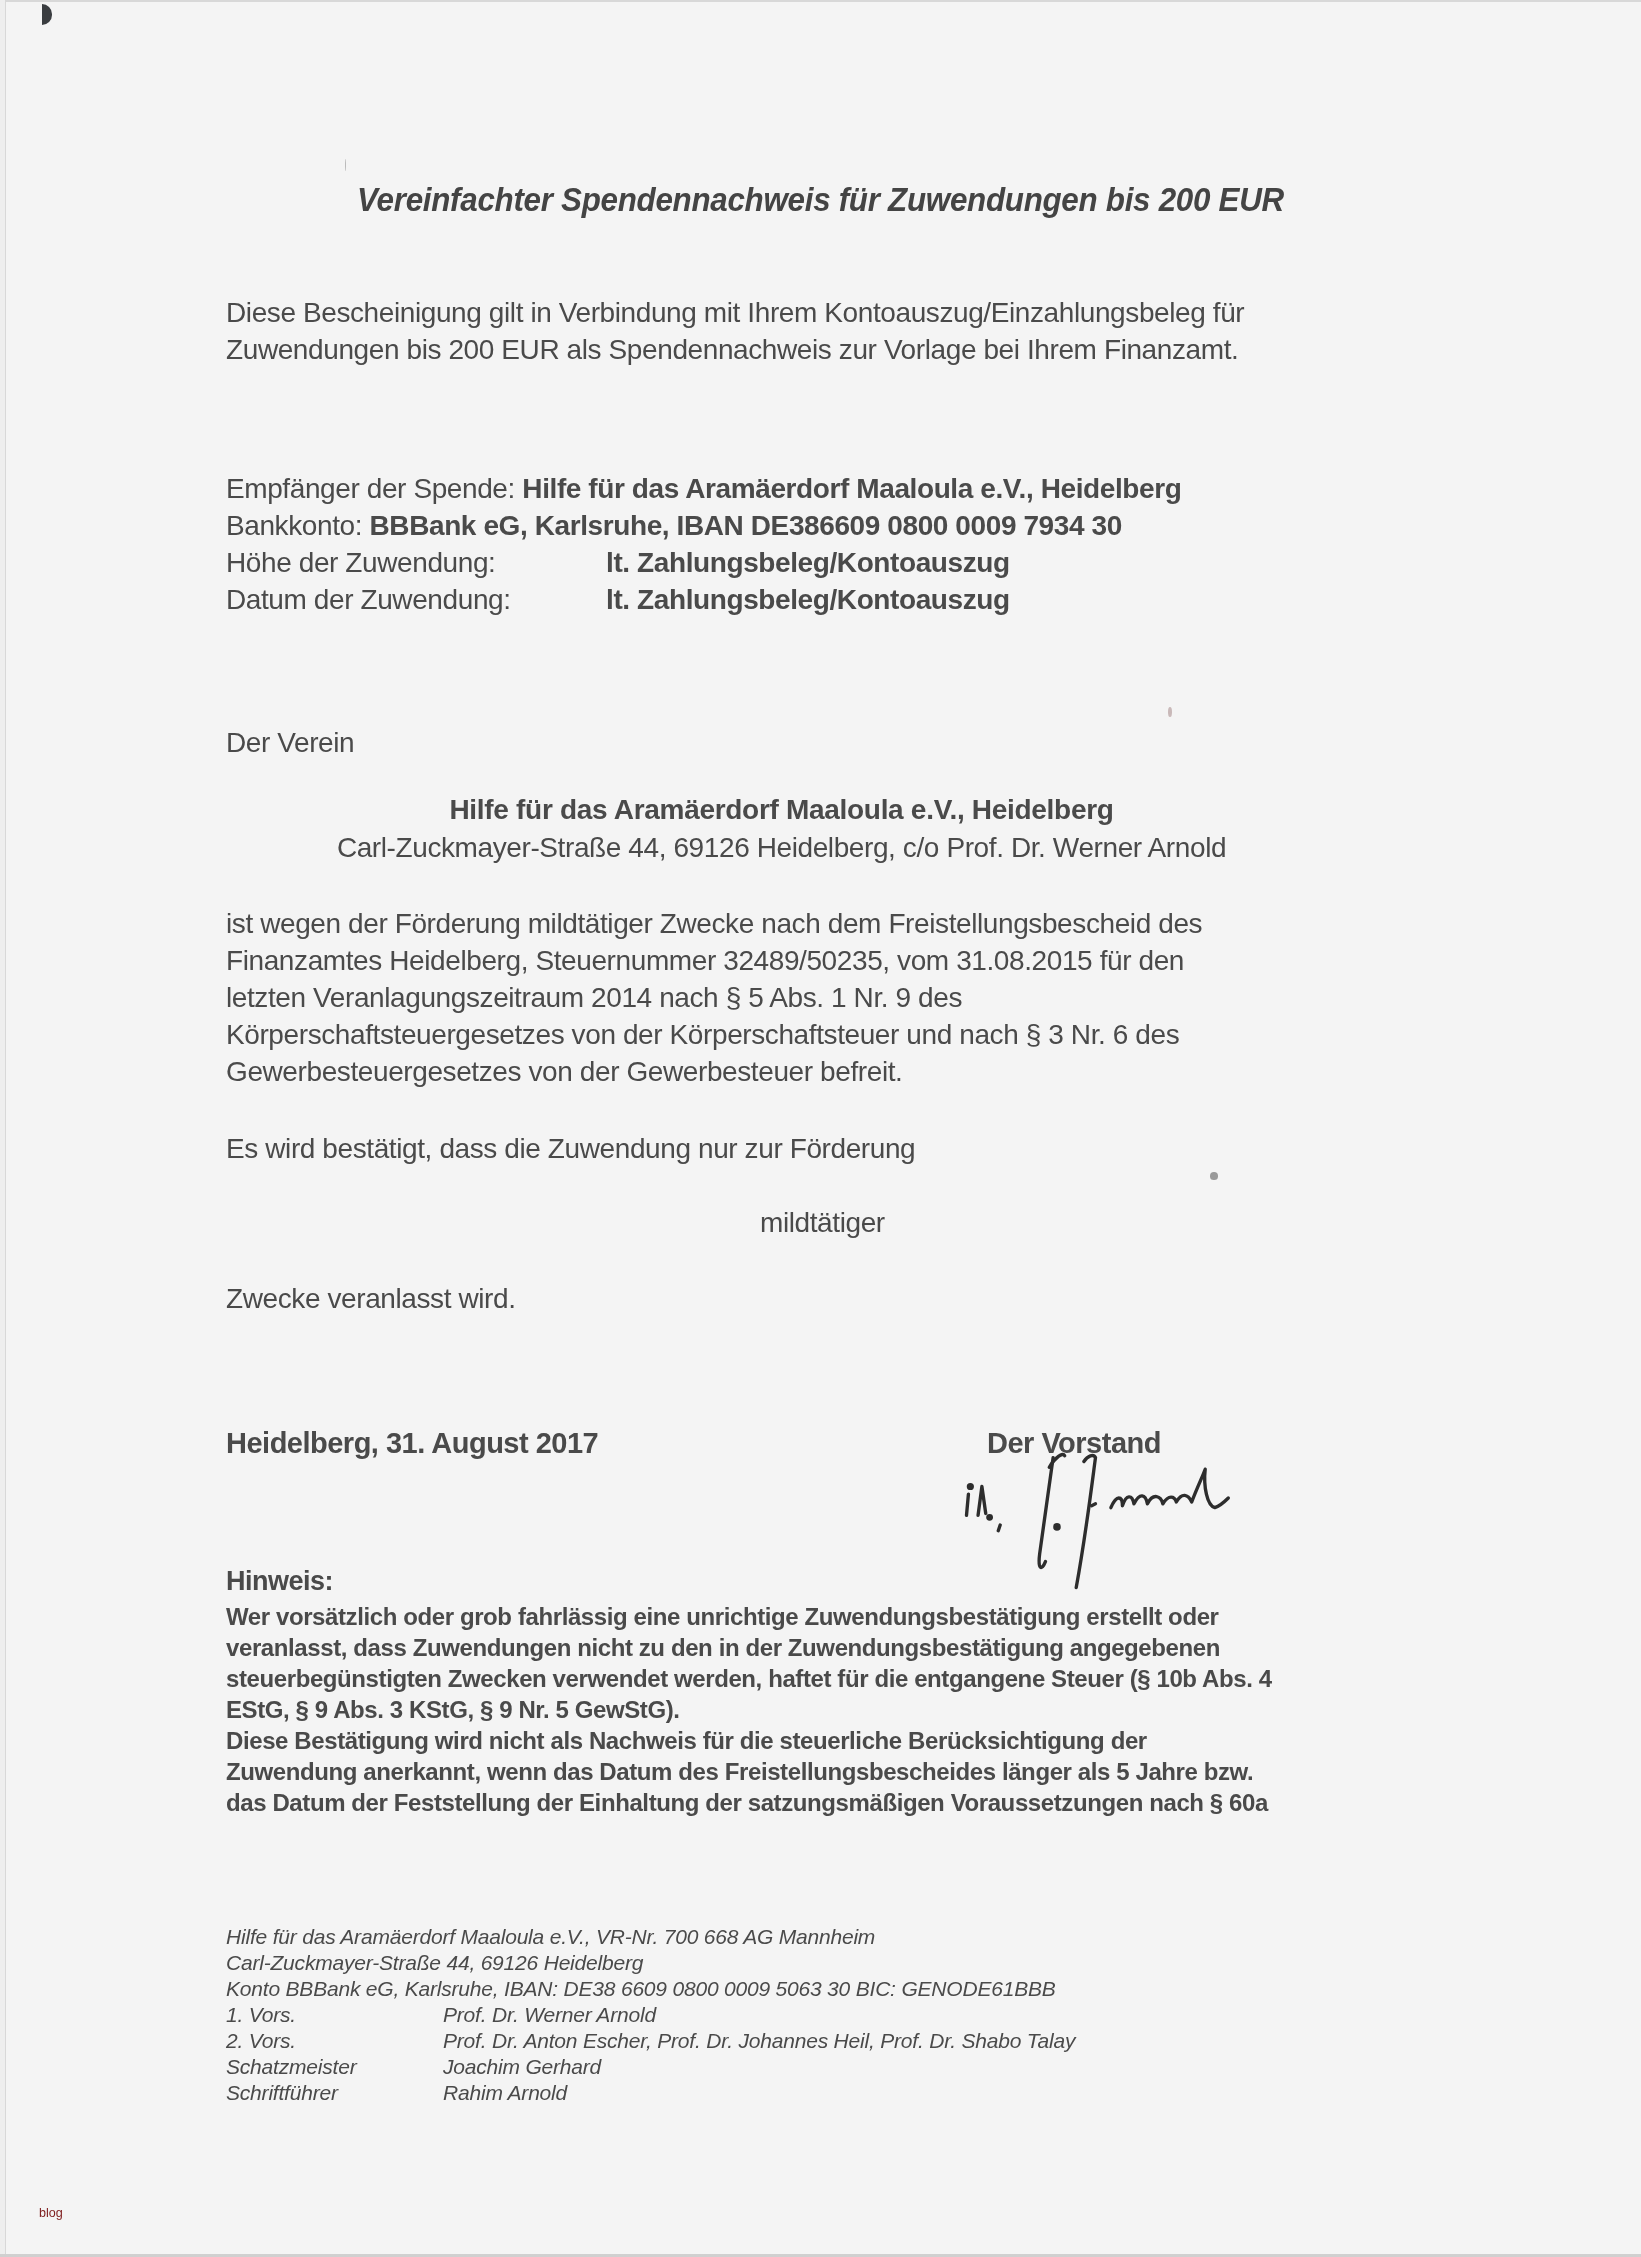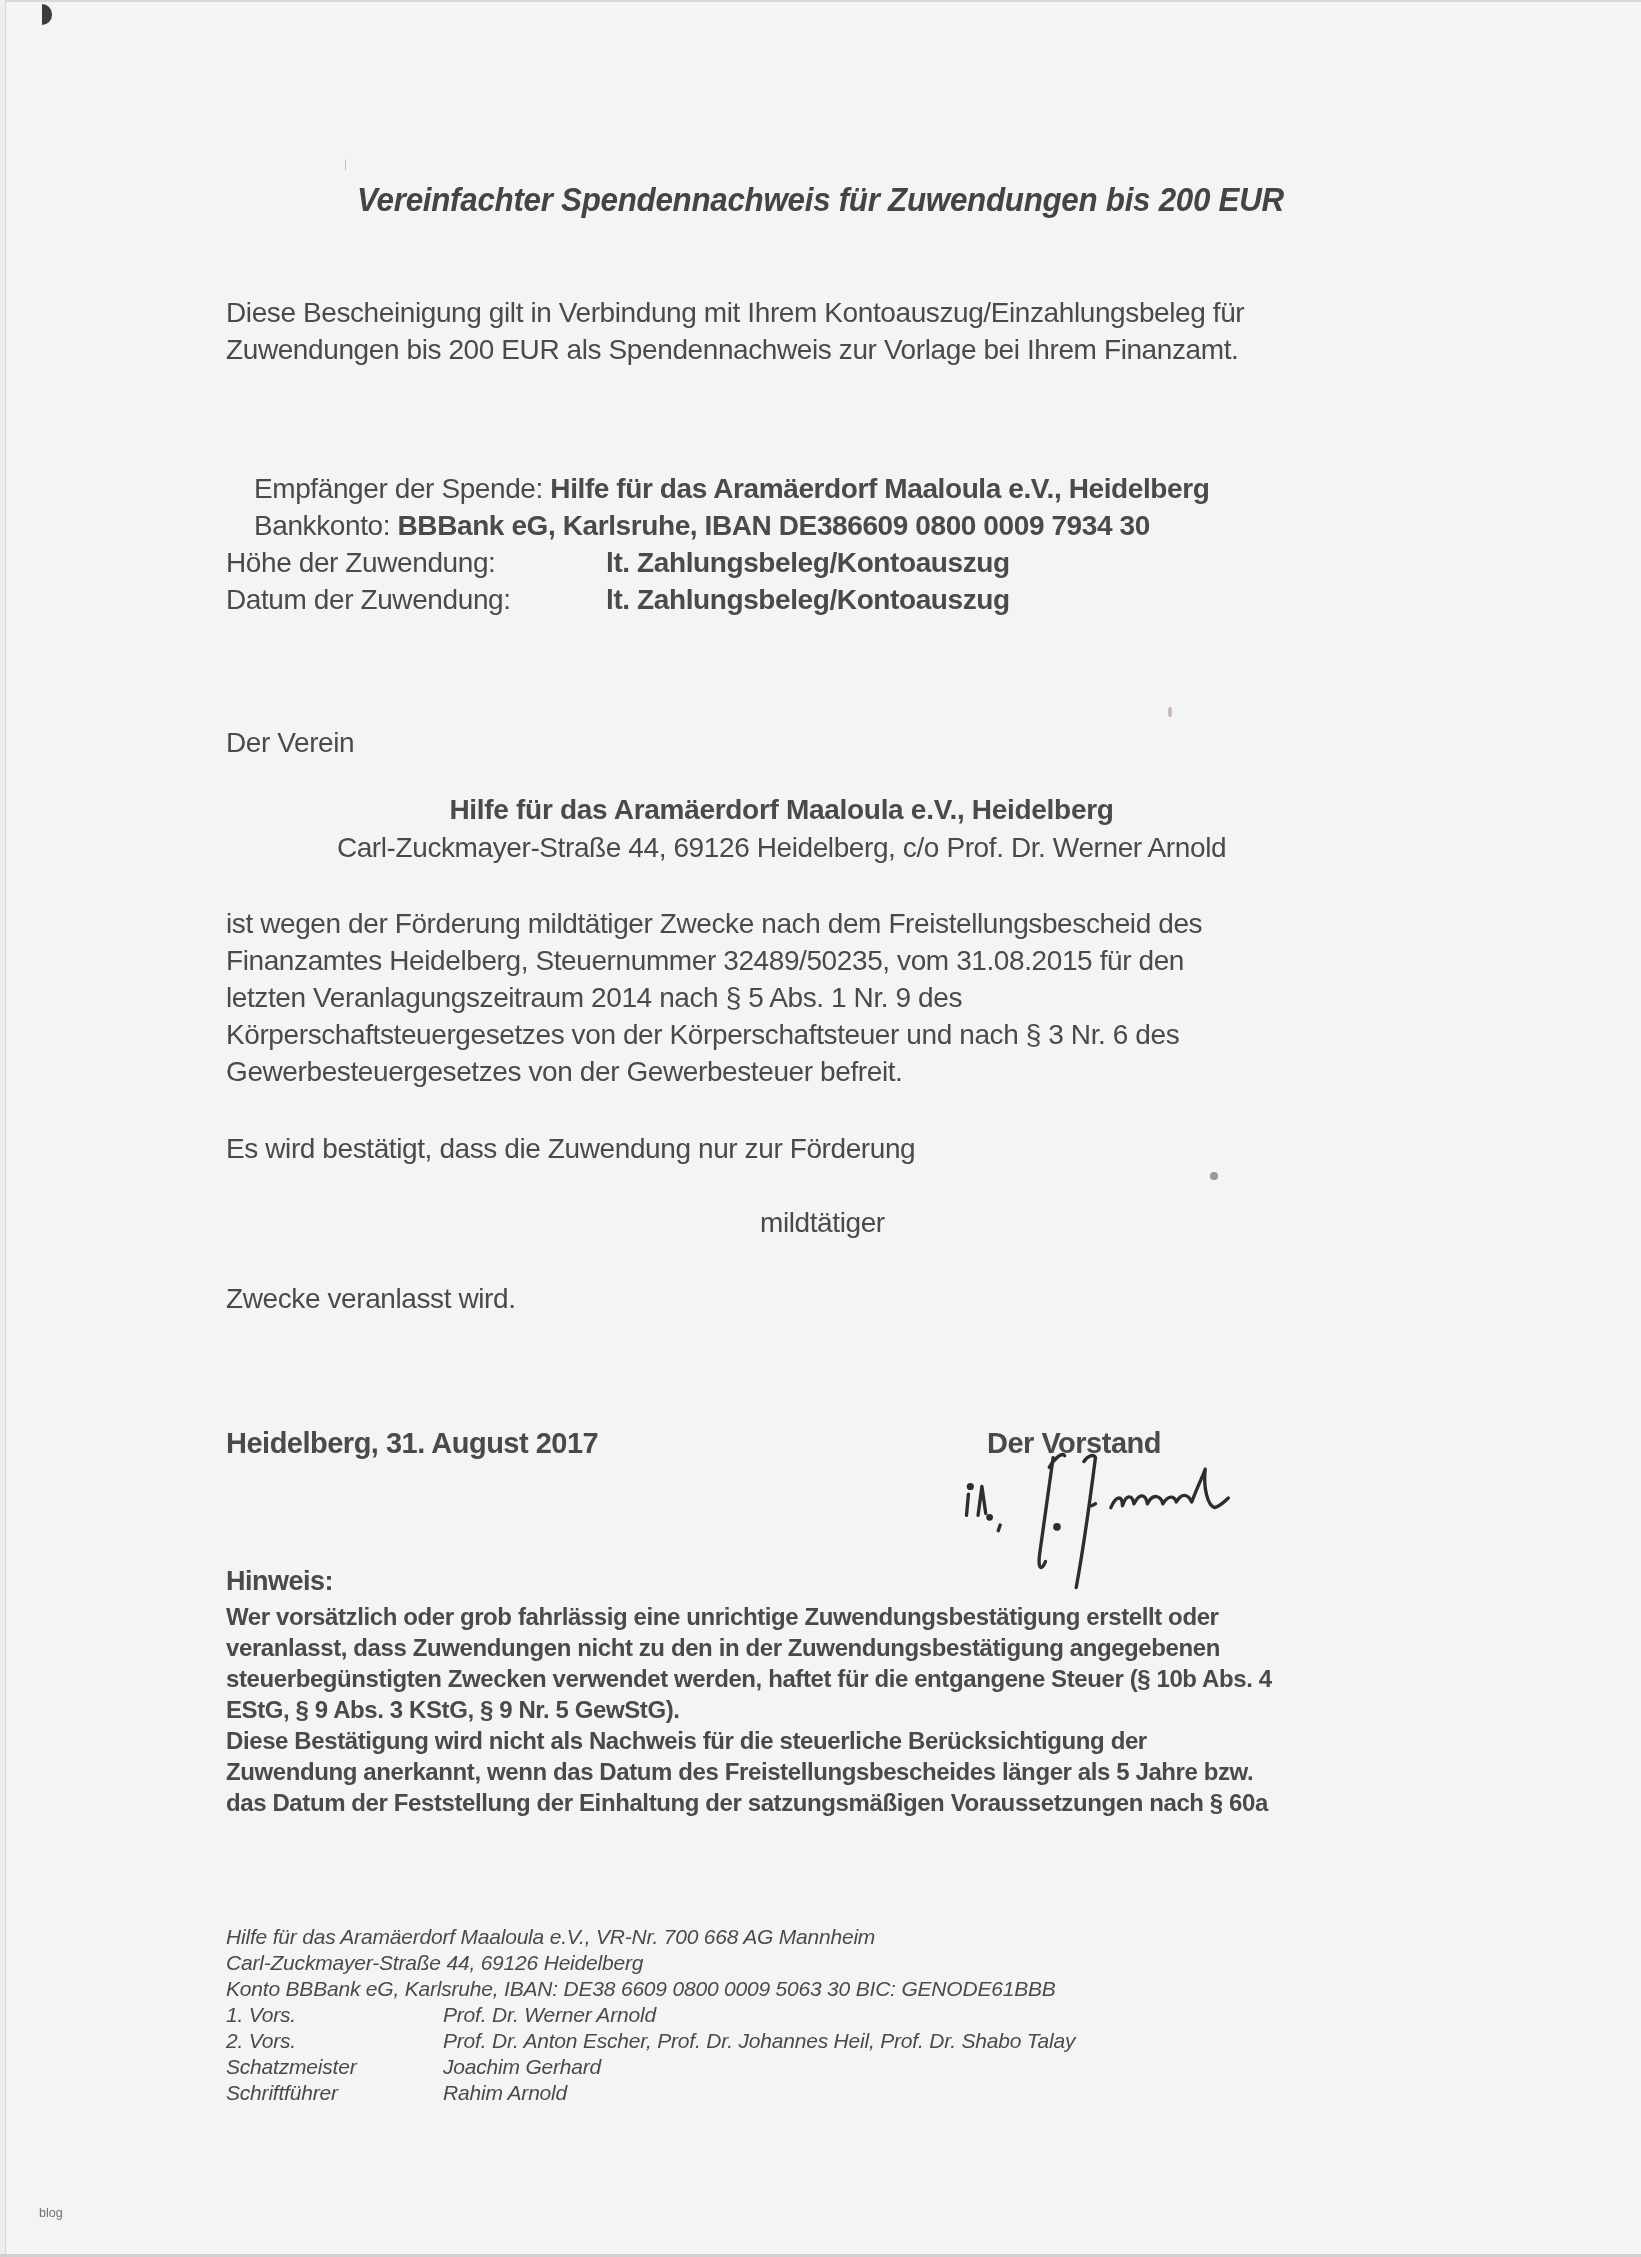--- a/index.html
+++ b/index.html
@@ -8,38 +8,38 @@
       background: #f4f4f4;
       position: relative;
       overflow: hidden;
       color: #4a4a4a;
       font-family: "Liberation Sans", sans-serif;
     }
     .page-edge-left { position: absolute; left: 0; top: 0; width: 4.8px; height: 100%; border-right: 1px solid #d8d8d8; background: #eeeeee; }
     .page-edge-top { position: absolute; left: 0; top: 0; width: 100%; height: 1.9px; background: #d8d8d8; }
     .page-edge-bottom { position: absolute; left: 0; bottom: 0; width: 100%; height: 2.9px; background: #d0d0d0; }
     .punch-mark { position: absolute; left: 42px; top: 3.9px; width: 9.7px; height: 21px; background: #3a3d40; border-radius: 0 11.6px 11.6px 0; }
-    .blog-mark { position: absolute; left: 39px; top: 2206px; font-size: 12.6px; color: #737373; }
+    .blog-mark { position: absolute; left: 39px; top: 2206px; font-size: 12.6px; color: #7f1d1d; }
     .speck { position: absolute; border-radius: 50%; background: #9a9a9a; }
 
     .abs { position: absolute; white-space: nowrap; }
     .title {
       left: 0; width: 1641px; top: 181px; text-align: center;
       font-size: 33px; font-weight: bold; font-style: italic;
       letter-spacing: -0.3px;
       transform: scaleX(0.95);
       color: #444;
     }
     .body-text { font-size: 28px; letter-spacing: -0.4px; line-height: 37px; }
     .b { font-weight: bold; }
     .intro { left: 226px; top: 294px; }
 
     .recipient { left: 226px; top: 470px; }
     .recipient .row { height: 37px; }
-    .recipient .lbl { display: inline-block; margin-left: 28px; }
+    .recipient .lbl { display: inline-block; }
     .recipient .lbl-fixed { display: inline-block; width: 380px; }
 
     .der-verein { left: 226px; top: 724px; }
     .org-center { left: 0; width: 1641px; text-align: center; }
     .org-name { top: 794px; font-size: 28px; font-weight: bold; letter-spacing: -0.3px; margin-left: -39px; }
     .org-addr { top: 832px; font-size: 28px; letter-spacing: -0.4px; margin-left: -39px; }
 
     .exempt { left: 226px; top: 905px; }
     .confirm1 { left: 226px; top: 1130px; }
     .purpose { left: 760px; top: 1204px; }

